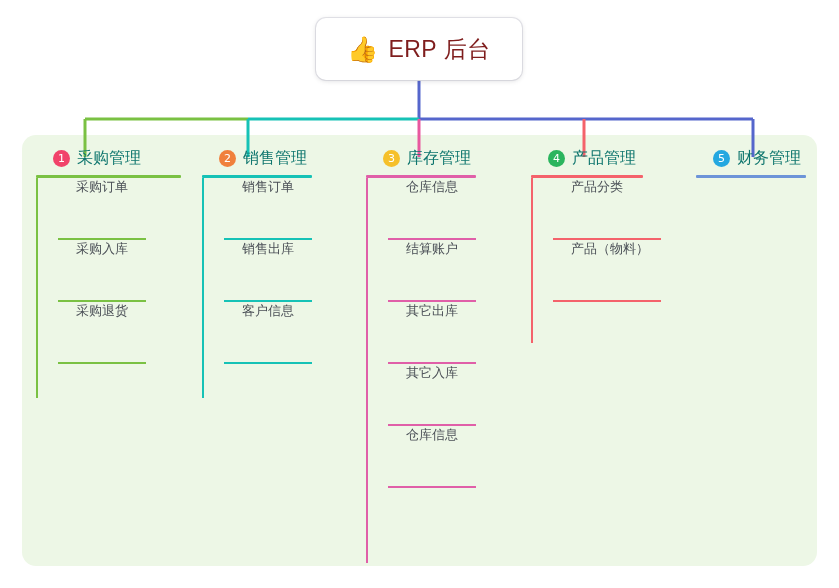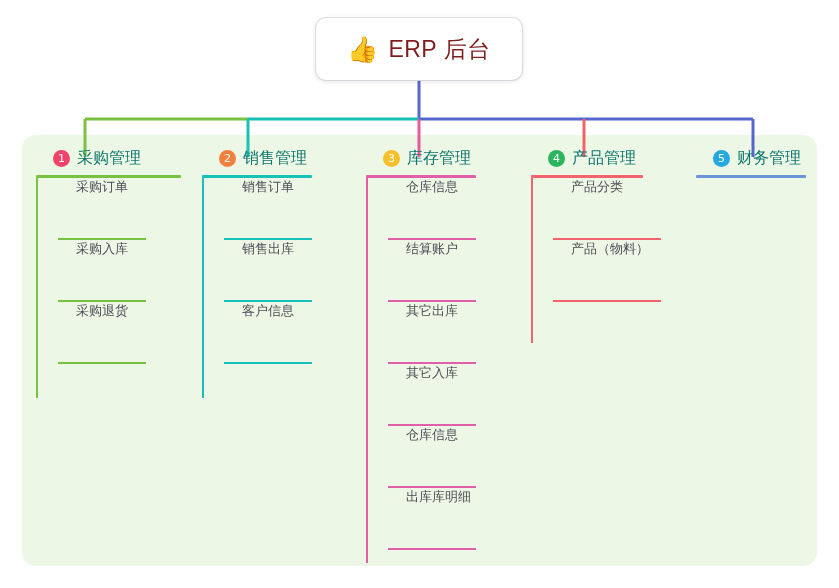--- a/index.html
+++ b/index.html
@@ -172,24 +172,20 @@
             <div class="leaf-rule" style="background: rgb(224, 95, 168); width: 88px;"></div>
           </div>
           <div class="leaf">
             <span class="leaf-label">其它入库</span>
             <div class="leaf-rule" style="background: rgb(224, 95, 168); width: 88px;"></div>
           </div>
           <div class="leaf">
             <span class="leaf-label">仓库信息</span>
             <div class="leaf-rule" style="background: rgb(224, 95, 168); width: 88px;"></div>
           </div>
-          <div class="leaf">
-            <span class="leaf-label">出库库明细</span>
-            <div class="leaf-rule" style="background: rgb(224, 95, 168); width: 88px;"></div>
-          </div>
         </div>
       </div>
       <div class="column" style="left: 531px; width: 112px;">
         <div class="col-head">
           <span class="badge" style="background: rgb(43, 181, 94);">4</span>
           <span class="col-title">产品管理</span>
         </div>
         <div class="head-rule" style="background: rgb(244, 98, 107); width: 112px;"></div>
         <div class="leaves">
           <div class="spine" style="background: rgb(244, 98, 107); left: 0px; height: 165px;"></div>

